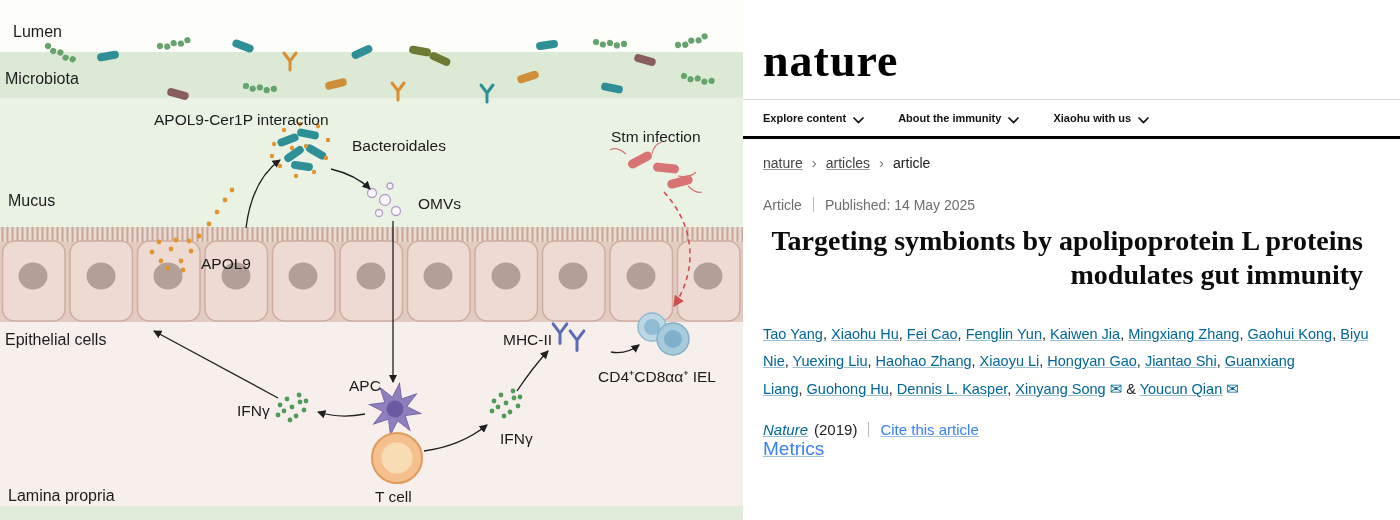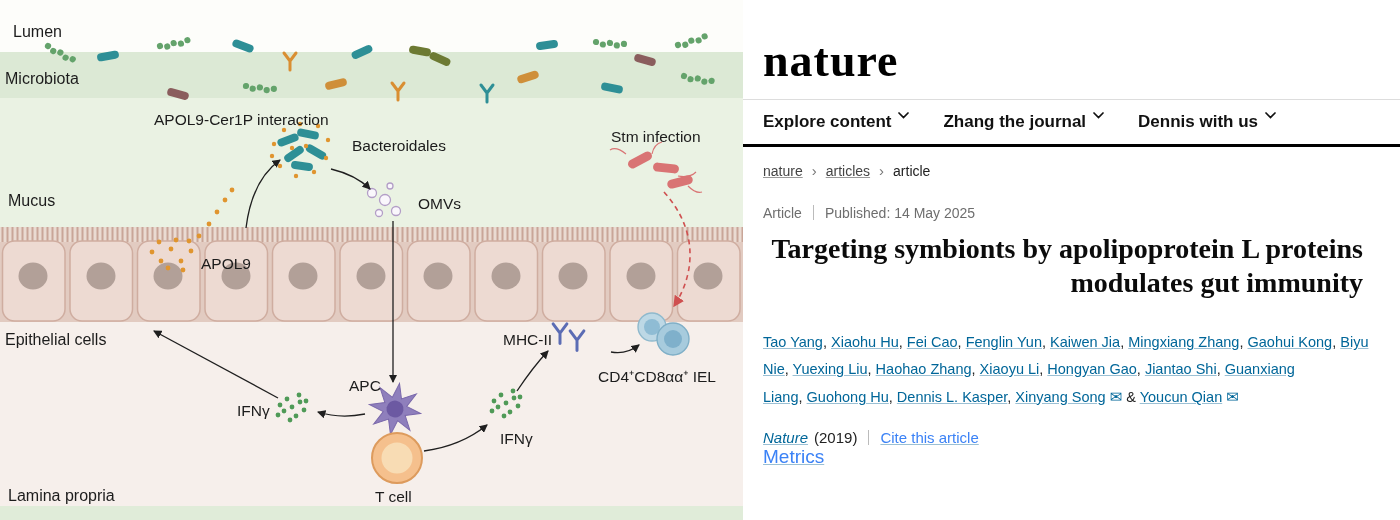--- a/index.html
+++ b/index.html
@@ -13,22 +13,22 @@
   .alabel { font:15.5px "Liberation Sans", sans-serif; fill:#1c1c1c; }
 
   
   .journal-panel { flex:1; height:520px; background:#fff; overflow:hidden; }
   .logo-row { padding:38px 0 14px 20px; }
   .logo { display:inline-block; font-family:"Liberation Serif", serif; font-weight:bold;
           font-size:46px; line-height:1.02; color:#000; letter-spacing:1px; cursor:pointer; }
   .rule-grey { height:1px; background:#ddd; }
   .rule-black { height:3px; background:#000; }
   .nav-row { display:flex; align-items:center; gap:34px; padding:12px 0 12px 20px; }
-  .nav-item { display:flex; align-items:flex-start; gap:7px; font-family:"Liberation Sans",sans-serif;
-              font-size:17px; font-weight:bold; color:#121212; background:none; border:0; padding:0; cursor:pointer; }
+  .nav-item { display:flex; align-items:flex-end; gap:7px; font-family:"Liberation Sans",sans-serif;
+              font-size:11px; font-weight:bold; color:#121212; background:none; border:0; padding:0; cursor:pointer; }
   .content { padding:16px 26px 0 20px; }
   .breadcrumb { display:flex; align-items:center; gap:9px; font-size:14px; color:#333; }
   .crumb-link { color:#444; text-decoration:underline; text-decoration-color:#999; cursor:pointer; }
   .crumb-sep { color:#777; font-size:15px; line-height:1; }
   .crumb-current { color:#222; }
   .meta-row { display:flex; align-items:center; margin-top:26px; font-size:14px; color:#6e6e6e; }
   .vbar { display:inline-block; width:1px; height:15px; background:#bbb; margin:0 11px; }
   .article-title { font-family:"Liberation Serif", serif; font-size:28px; font-weight:bold;
                    color:#0b0b0b; line-height:1.2; margin-top:11px; max-width:600px;text-align:right; }
   .authors { margin-top:30px; font-size:14.5px; line-height:1.85; color:#222; max-width:632px; }
@@ -281,27 +281,27 @@
     <div class="rule-grey"></div>
 
     <nav class="nav-row">
       <button class="nav-item">
         <span>Explore content</span>
         <svg width="11" height="7" viewBox="0 0 11 7">
             <path d="M1 1 L5.5 5.5 L10 1" stroke="#111" stroke-width="1.7" fill="none" stroke-linecap="round"></path>
           </svg>
       </button>
       <button class="nav-item">
-        <span>Zhang the journal</span>
+        <span>About the immunity</span>
         <svg width="11" height="7" viewBox="0 0 11 7">
             <path d="M1 1 L5.5 5.5 L10 1" stroke="#111" stroke-width="1.7" fill="none" stroke-linecap="round"></path>
           </svg>
       </button>
       <button class="nav-item">
-        <span>Dennis with us</span>
+        <span>Xiaohu with us</span>
         <svg width="11" height="7" viewBox="0 0 11 7">
             <path d="M1 1 L5.5 5.5 L10 1" stroke="#111" stroke-width="1.7" fill="none" stroke-linecap="round"></path>
           </svg>
       </button>
     </nav>
     <div class="rule-black"></div>
 
     <div class="content">
       <div class="breadcrumb">
         <a class="crumb-link">nature</a>

